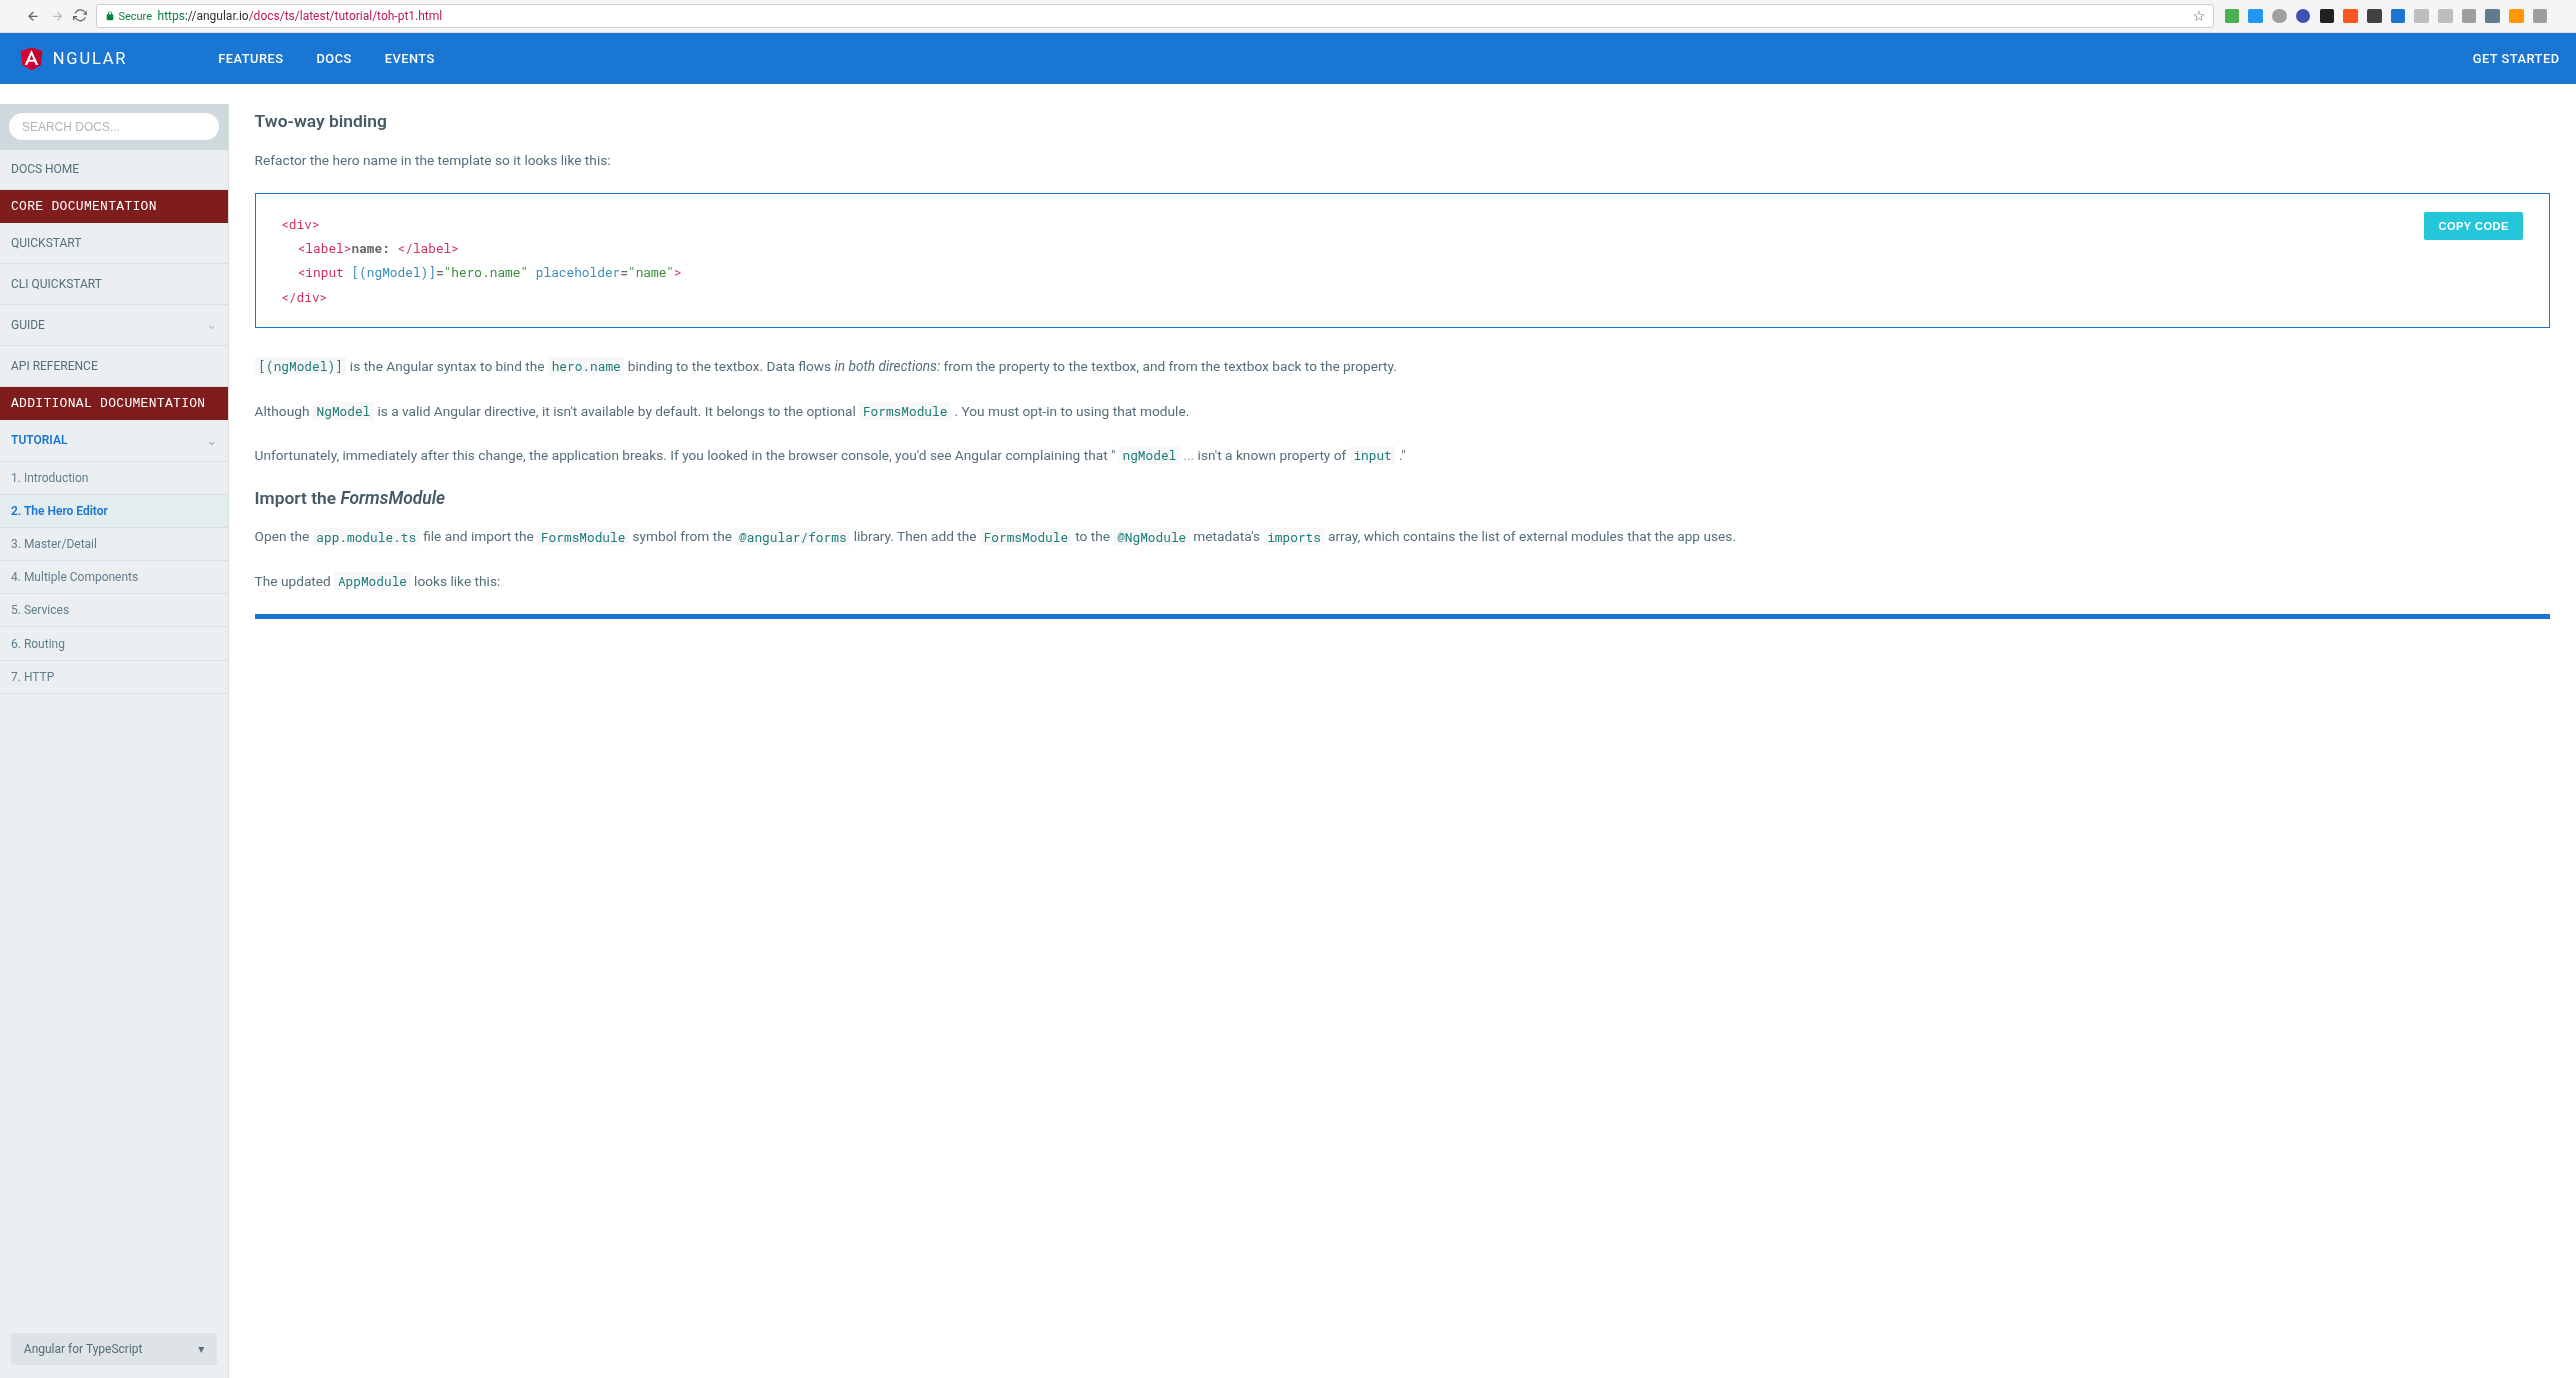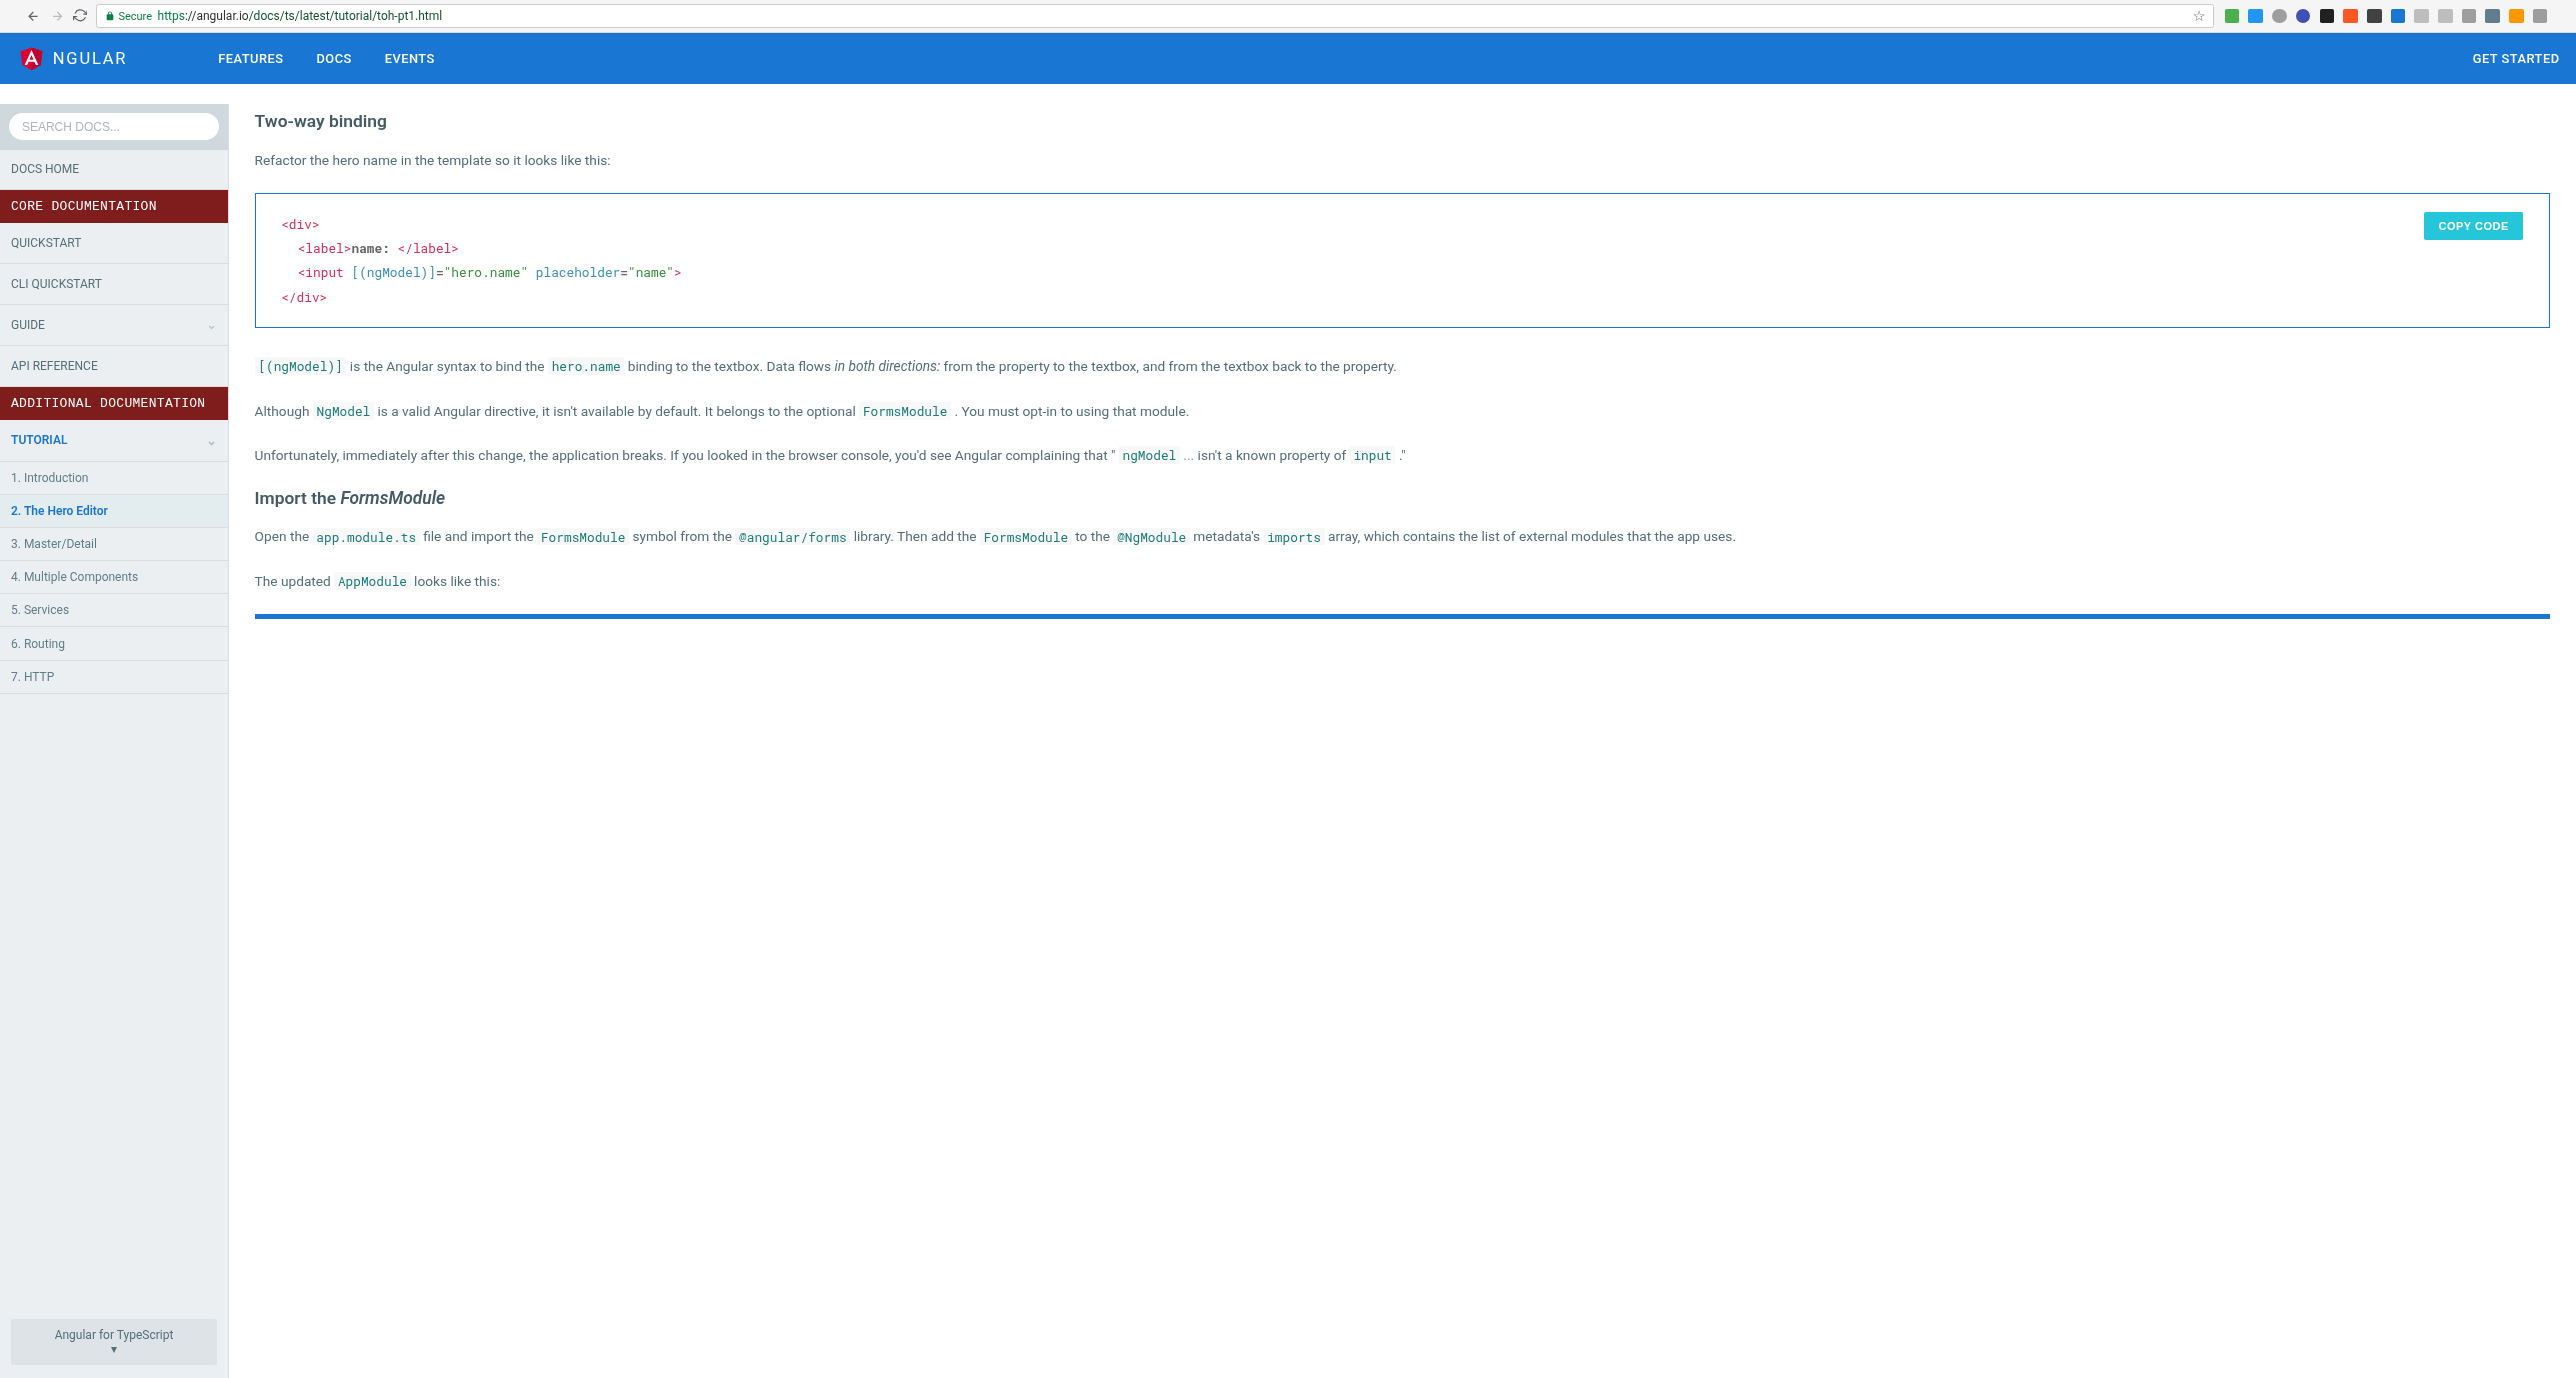--- a/index.html
+++ b/index.html
@@ -7,21 +7,21 @@
     
     
     .browser-bar { height: 33px; display: flex; align-items: center; padding: 0 25px; gap: 7.3px; background: #f5f5f5; border-bottom: 0.9px solid #ddd; }
     .nav-arrow { width: 16.5px; height: 16.5px; color: #5f6368; cursor: pointer; display: flex; align-items: center; justify-content: center; }
     .nav-arrow.disabled { color: #bbb; }
     .reload-icon { width: 16.5px; height: 16.5px; color: #5f6368; cursor: pointer; }
     .url-bar { flex: 1; height: 24px; background: #fff; border: 0.9px solid #ccc; border-radius: 2.7px; display: flex; align-items: center; padding: 0 7.3px; gap: 5.5px; font-size: 12px; }
     .secure-badge { color: #0b8043; display: flex; align-items: center; gap: 3.7px; font-size: 11px; }
     .url-text { color: #333; }
     .url-text .proto { color: #0b8043; }
-    .url-text .path { color: #14532d; margin-top: 7px; }
+    .url-text .path { color: #be185d; margin-top: 7px; }
     .star-icon { color: #5f6368; font-size: 14.6px; }
     .ext-icons { display: flex; gap: 9.1px; align-items: center; padding: 0 3.7px; }
     .ext-icon { width: 14.6px; height: 14.6px; background: #888; border-radius: 1.8px; }
     
     
     .top-nav { height: 51px; background: #1976D2; display: flex; align-items: center; padding: 0 16.5px; color: #fff; }
     .logo { display: flex; align-items: center; gap: 7.3px; margin-right: 91px; }
     .logo-shield { width: 29px; height: 31px; position: relative; }
     .logo-text { font-size: 16.5px; font-weight: 400; letter-spacing: 1.8px; color: #fff; }
     .nav-links { display: flex; gap: 33px; }
@@ -36,21 +36,21 @@
     .search-wrap { padding: 9.1px; background: #cfd8dc; }
     .search-input { width: 100%; height: 27.4px; border-radius: 14.6px; border: none; padding: 0 12.8px; font-size: 12px; color: #999; outline: none; }
     .search-input::placeholder { color: #b0b6ba; }
     .side-item { padding: 12.8px 11px; font-size: 12px; color: #546e7a; border-bottom: 0.9px solid #ddd; cursor: pointer; display: flex; align-items: center; justify-content: space-between; }
     .side-header { padding: 9.1px 11px; font-size: 13px; color: #fff; background: #7f1d1d; letter-spacing: 0.3px; font-family: Liberation Mono, monospace; }
     .side-item.active { color: #1976D2; font-weight: 600; background: #eceff1; }
     .chevron { color: #b0bec5; font-size: 12.8px; }
     .sub-items { background: #eceff1; }
     .sub-item { padding: 9.1px 11px; font-size: 12px; color: #607d8b; border-bottom: 0.9px solid #ddd; cursor: pointer; }
     .sub-item.active { color: #1976D2; font-weight: 600; background: #e3ecef; }
-    .lang-select { margin: 12.8px 11px; padding: 9.1px 12.8px; background: #dde3e6; border-radius: 2.7px; display: flex; align-items: center; justify-content: space-between; font-size: 12px; color: #546e7a; cursor: pointer; flex-direction: column; }
+    .lang-select { margin: 12.8px 11px; padding: 9.1px 12.8px; background: #dde3e6; border-radius: 2.7px; display: flex; align-items: center; justify-content: space-between; font-size: 12px; color: #546e7a; cursor: pointer; }
     
     
     .content { flex: 1; padding: 27.4px 25.6px; overflow-y: auto; color: #455a64; background: #fff; }
     .content h3 { font-size: 17.4px; font-weight: 600; color: #455a64; margin-bottom: 16.5px; }
     .content h3 .ital { font-style: italic; }
     .content p { font-size: 13.7px; line-height: 1.8; color: #546e7a; margin-bottom: 20px; }
     .content .emph { font-style: italic; }
     .inline-code { font-family: "Roboto Mono", Menlo, monospace; font-size: 12.8px; color: #1c7d7b; background: #f8f8f8; padding: 0.9px 3.7px; }
     .ellipsis { color: #999; }
     

